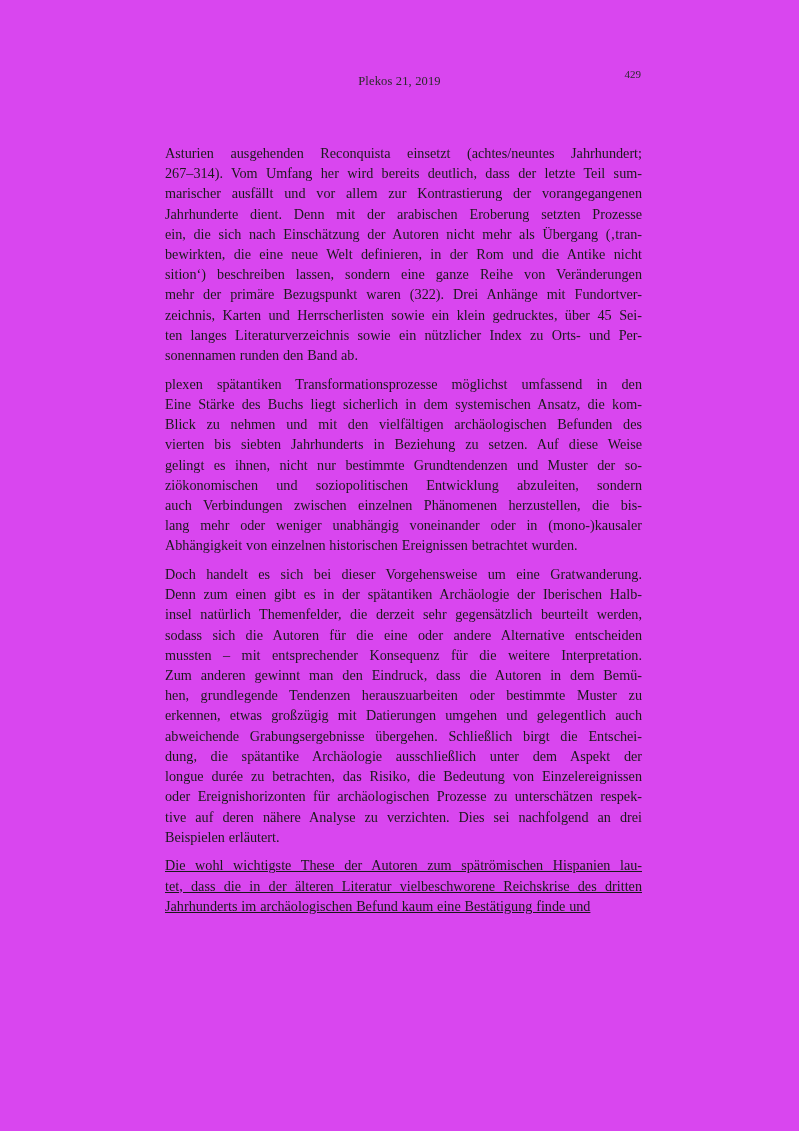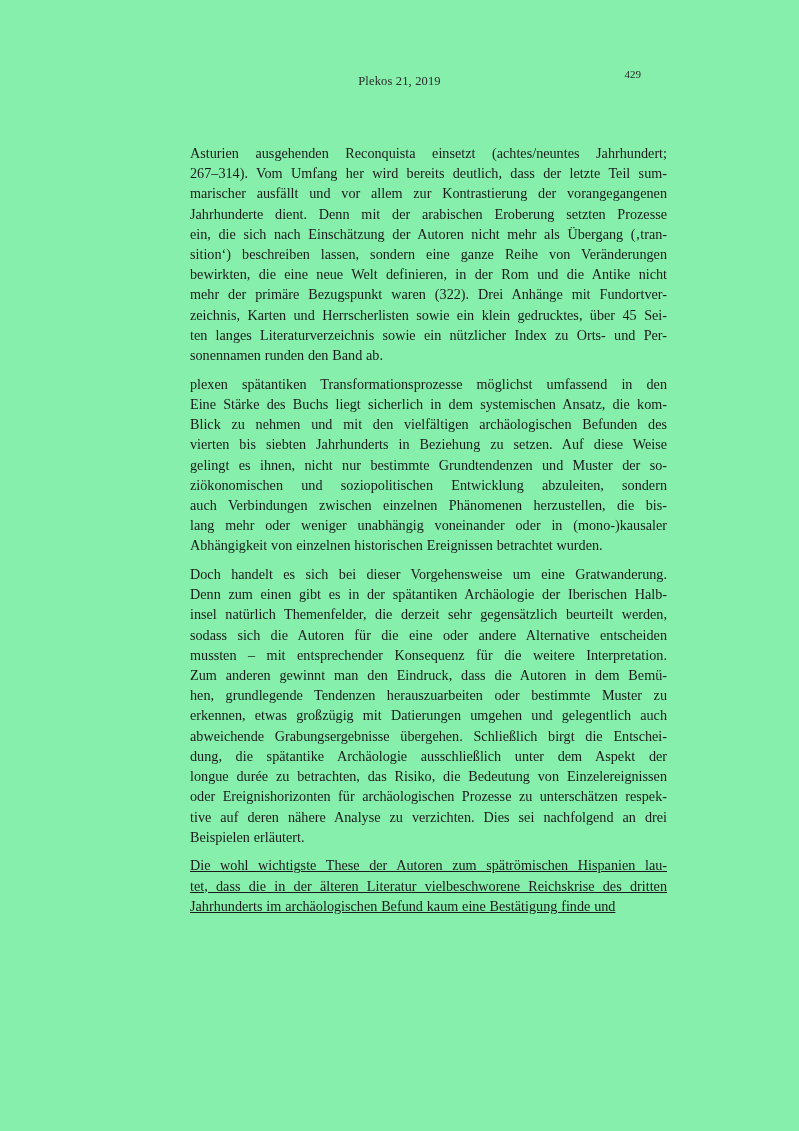--- a/index.html
+++ b/index.html
@@ -14,21 +14,21 @@
     position: relative;
     overflow: hidden;
     font-family: "Liberation Serif", "DejaVu Serif", serif;
     color: #1a1a1a;
     -webkit-font-smoothing: antialiased;
   }
 
   .page {
     position: absolute;
     inset: 0;
-    background: #86efac;
+    background: #d946ef;
   }
 
   
   .running-head {
     position: absolute;
     top: 72px;
     left: 0;
     width: 799px;
     height: 22px;
   }
@@ -49,21 +49,20 @@
     font-size: 11px;
     color: #2a2a2a;
   }
 
   
   .textblock {
     position: absolute;
     left: 165px;
     top: 143px;
     width: 477px;
-    margin-left: 25px;
   }
 
   .para {
     margin: 0 0 8.5px 0;
     font-size: 14.2px;
     line-height: 20.2px;
     text-align: justify;
     text-justify: inter-word;
     hyphens: manual;
     -webkit-hyphens: manual;
@@ -95,22 +94,22 @@
     <div class="page-number">429</div>
   </div>
 
   <div class="textblock" id="textblock">
       <p class="para">
         <span class="line">Asturien ausgehenden Reconquista einsetzt (achtes/neuntes Jahrhundert;</span>
         <span class="line">267–314). Vom Umfang her wird bereits deutlich, dass der letzte Teil sum-</span>
         <span class="line">marischer ausfällt und vor allem zur Kontrastierung der vorangegangenen</span>
         <span class="line">Jahrhunderte dient. Denn mit der arabischen Eroberung setzten Prozesse</span>
         <span class="line">ein, die sich nach Einschätzung der Autoren nicht mehr als Übergang (‚tran-</span>
+        <span class="line">bewirkten, die eine neue Welt definieren, in der Rom und die Antike nicht</span>
         <span class="line">sition‘) beschreiben lassen, sondern eine ganze Reihe von Veränderungen</span>
-        <span class="line">bewirkten, die eine neue Welt definieren, in der Rom und die Antike nicht</span>
         <span class="line">mehr der primäre Bezugspunkt waren (322). Drei Anhänge mit Fundortver-</span>
         <span class="line">zeichnis, Karten und Herrscherlisten sowie ein klein gedrucktes, über 45 Sei-</span>
         <span class="line">ten langes Literaturverzeichnis sowie ein nützlicher Index zu Orts- und Per-</span>
         <span class="line last">sonennamen runden den Band ab.</span>
       </p>
       <p class="para">
         <span class="line">plexen spätantiken Transformationsprozesse möglichst umfassend in den</span>
         <span class="line">Eine Stärke des Buchs liegt sicherlich in dem systemischen Ansatz, die kom-</span>
         <span class="line">Blick zu nehmen und mit den vielfältigen archäologischen Befunden des</span>
         <span class="line">vierten bis siebten Jahrhunderts in Beziehung zu setzen. Auf diese Weise</span>

